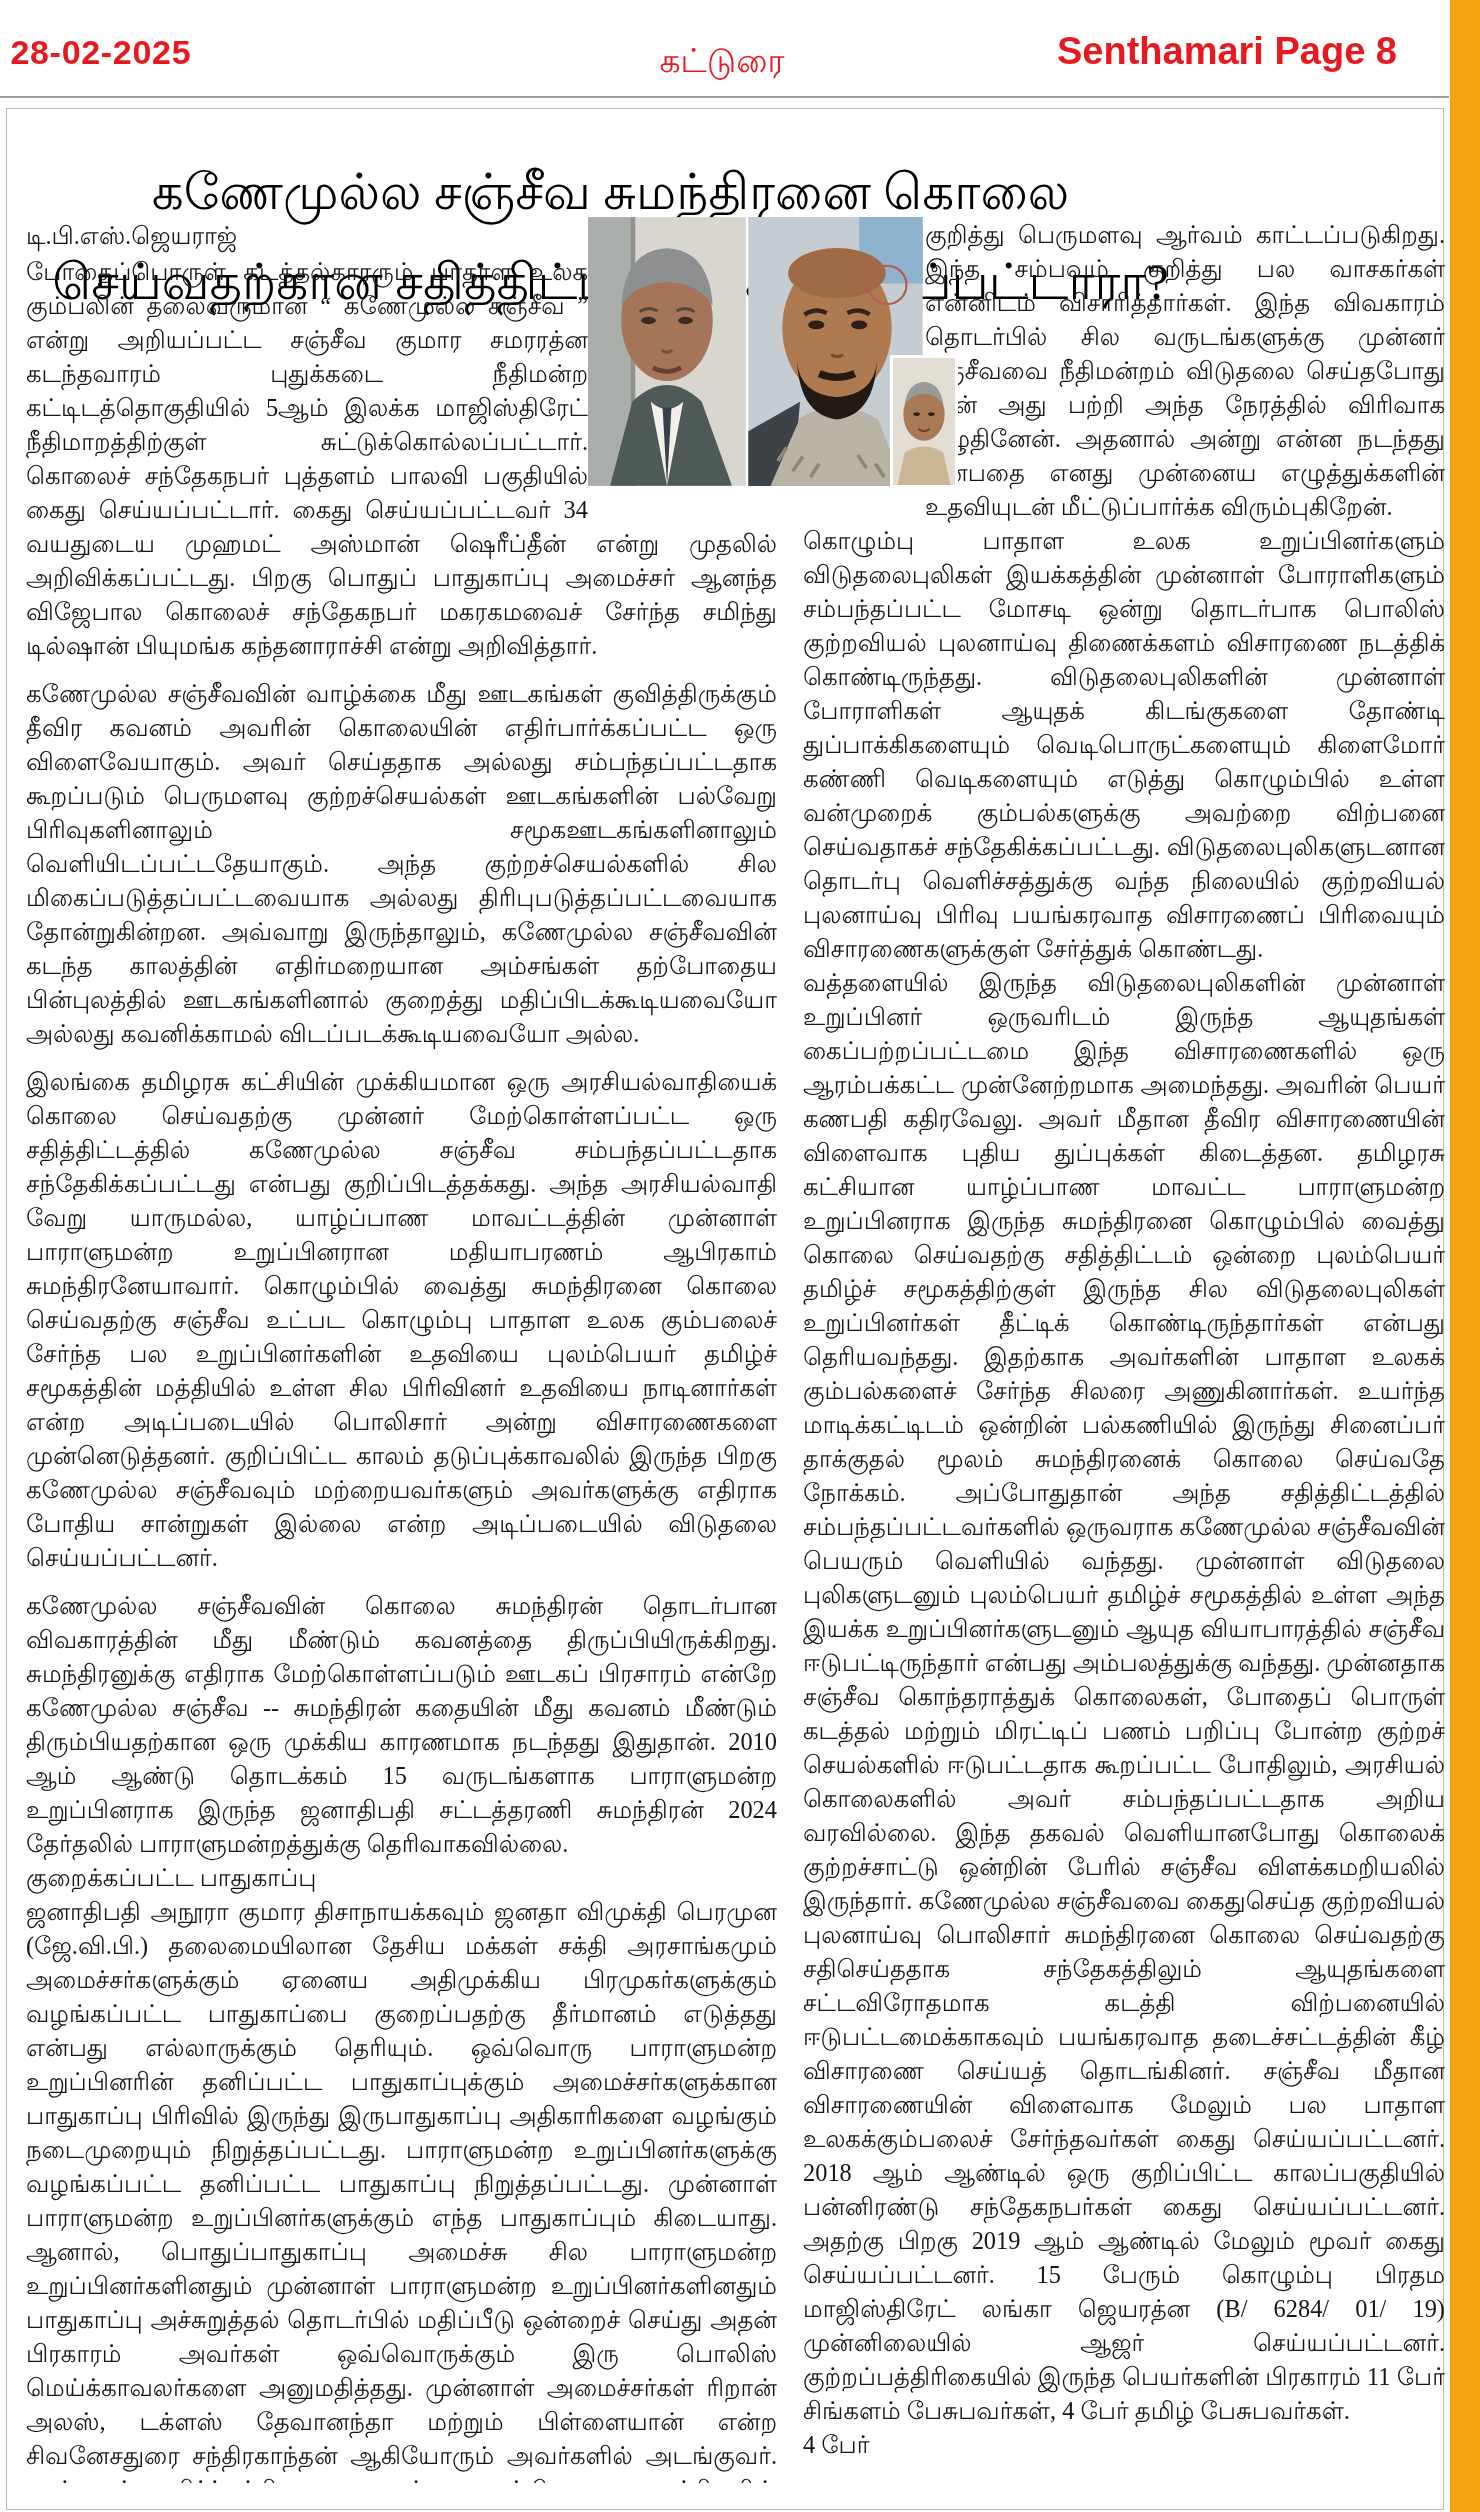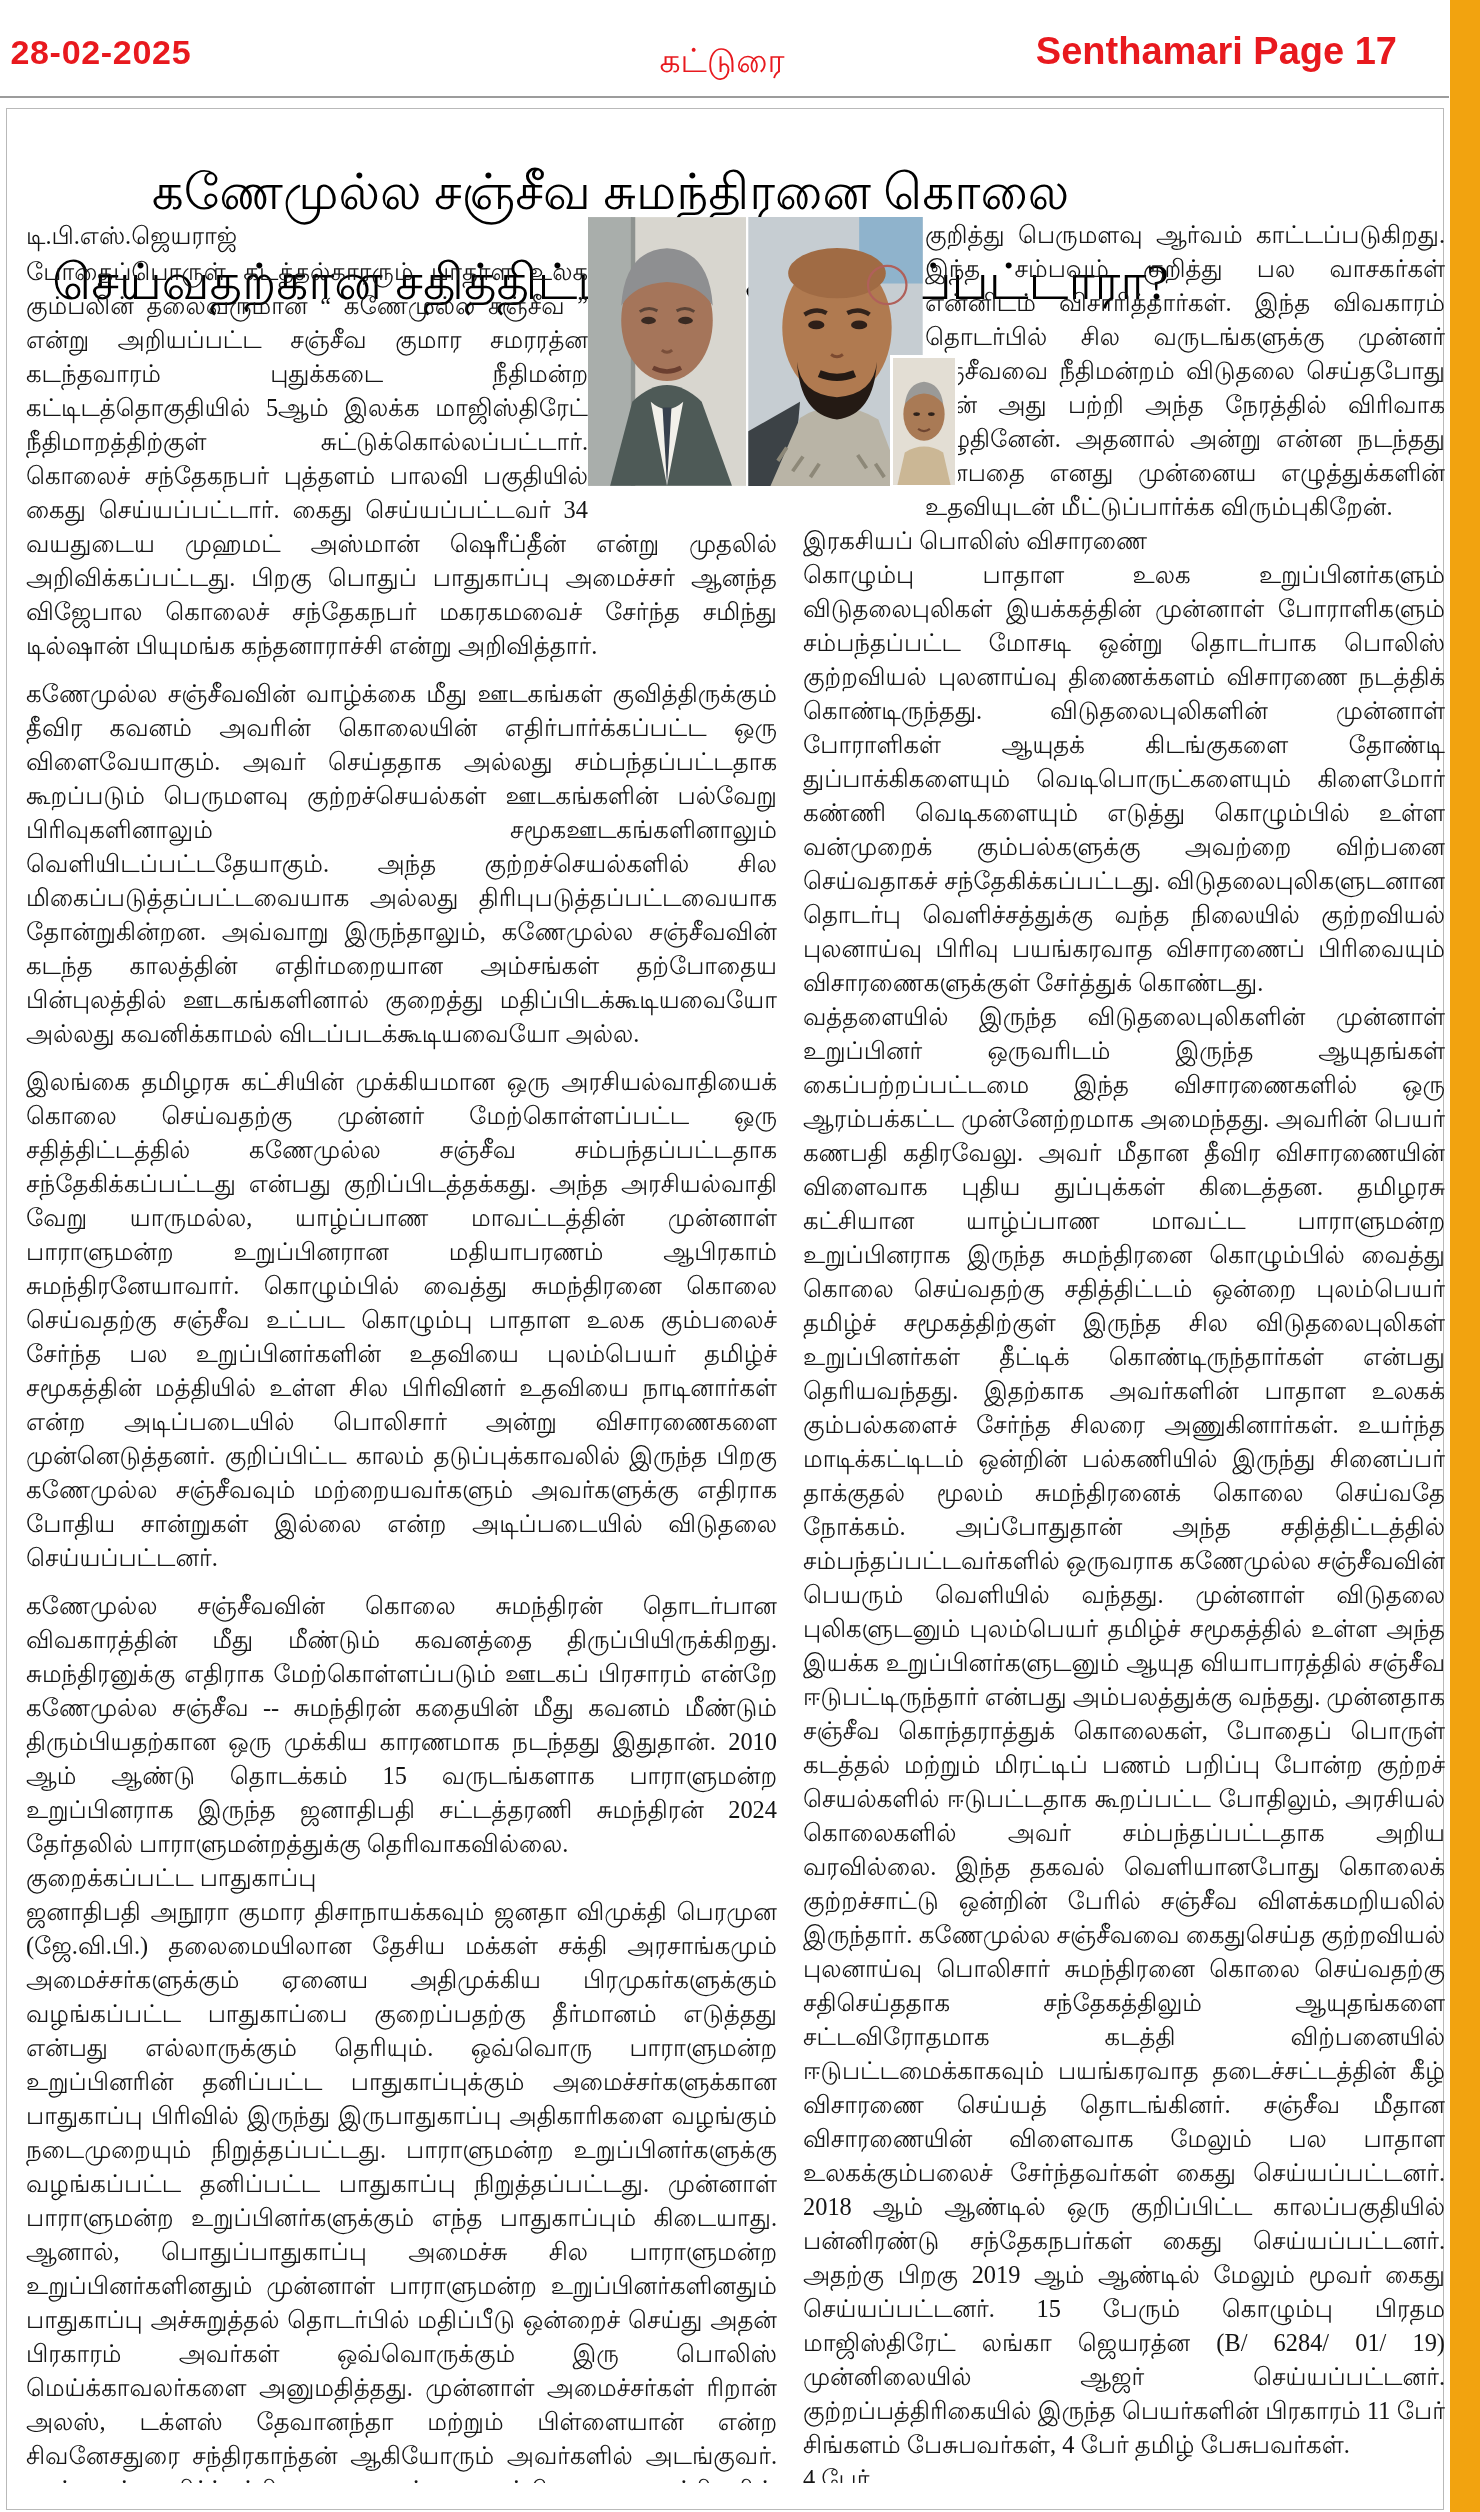--- a/index.html
+++ b/index.html
@@ -36,21 +36,21 @@
   .photo1{left:588px; top:217px;width:158px;height:269px;}
   .photo2{left:748px;top:217px;width:175px;height:269px;}
   .photo3{left:890px;top:355px;width:68px;height:133px;border:3px solid #fff;box-sizing:border-box;}
 </style>
 </head>
 <body>
 
 <div class="masthead">
   <div class="m-date">28-02-2025</div>
   <div class="m-section">கட்டுரை</div>
-  <div class="m-brand">Senthamari  Page 17</div>
+  <div class="m-brand">Senthamari  Page 8</div>
 </div>
 <div class="m-rule"></div>
 
 <div class="frame"></div>
 
 <h1 class="headline">கணேமுல்ல சஞ்சீவ சுமந்திரனை கொலை செய்வதற்கான சதித்திட்டத்தில் சம்பந்தப்பட்டாரா?</h1>
 
 <div class="col col-left">
   <div class="spacer-left"></div>
 <p class="byline">டி.பி.எஸ்.ஜெயராஜ்</p>
@@ -58,21 +58,20 @@
     <p class="para gap">கணேமுல்ல சஞ்சீவவின் வாழ்க்கை மீது ஊடகங்கள் குவித்திருக்கும் தீவிர கவனம் அவரின் கொலையின் எதிர்பார்க்கப்பட்ட ஒரு விளைவேயாகும். அவர் செய்ததாக அல்லது சம்பந்தப்பட்டதாக கூறப்படும் பெருமளவு குற்றச்செயல்கள் ஊடகங்களின் பல்வேறு பிரிவுகளினாலும் சமூகஊடகங்களினாலும் வெளியிடப்பட்டதேயாகும். அந்த குற்றச்செயல்களில் சில மிகைப்படுத்தப்பட்டவையாக அல்லது திரிபுபடுத்தப்பட்டவையாக தோன்றுகின்றன. அவ்வாறு இருந்தாலும், கணேமுல்ல சஞ்சீவவின் கடந்த காலத்தின் எதிர்மறையான அம்சங்கள் தற்போதைய பின்புலத்தில் ஊடகங்களினால் குறைத்து மதிப்பிடக்கூடியவையோ அல்லது கவனிக்காமல் விடப்படக்கூடியவையோ அல்ல.</p>
     <p class="para gap">இலங்கை தமிழரசு கட்சியின் முக்கியமான ஒரு அரசியல்வாதியைக் கொலை செய்வதற்கு முன்னர் மேற்கொள்ளப்பட்ட ஒரு சதித்திட்டத்தில் கணேமுல்ல சஞ்சீவ சம்பந்தப்பட்டதாக சந்தேகிக்கப்பட்டது என்பது குறிப்பிடத்தக்கது. அந்த அரசியல்வாதி வேறு யாருமல்ல, யாழ்ப்பாண மாவட்டத்தின் முன்னாள் பாராளுமன்ற உறுப்பினரான மதியாபரணம் ஆபிரகாம் சுமந்திரனேயாவார். கொழும்பில் வைத்து சுமந்திரனை கொலை செய்வதற்கு சஞ்சீவ உட்பட கொழும்பு பாதாள உலக கும்பலைச் சேர்ந்த பல உறுப்பினர்களின் உதவியை புலம்பெயர் தமிழ்ச் சமூகத்தின் மத்தியில் உள்ள சில பிரிவினர் உதவியை நாடினார்கள் என்ற அடிப்படையில் பொலிசார் அன்று விசாரணைகளை முன்னெடுத்தனர். குறிப்பிட்ட காலம் தடுப்புக்காவலில் இருந்த பிறகு கணேமுல்ல சஞ்சீவவும் மற்றையவர்களும் அவர்களுக்கு எதிராக போதிய சான்றுகள் இல்லை என்ற அடிப்படையில் விடுதலை செய்யப்பட்டனர்.</p>
     <p class="para gap">கணேமுல்ல சஞ்சீவவின் கொலை சுமந்திரன் தொடர்பான விவகாரத்தின் மீது மீண்டும் கவனத்தை திருப்பியிருக்கிறது. சுமந்திரனுக்கு எதிராக மேற்கொள்ளப்படும் ஊடகப் பிரசாரம் என்றே கணேமுல்ல சஞ்சீவ -- சுமந்திரன் கதையின் மீது கவனம் மீண்டும் திரும்பியதற்கான ஒரு முக்கிய காரணமாக நடந்தது இதுதான். 2010 ஆம் ஆண்டு தொடக்கம் 15 வருடங்களாக பாராளுமன்ற உறுப்பினராக இருந்த ஜனாதிபதி சட்டத்தரணி சுமந்திரன் 2024 தேர்தலில் பாராளுமன்றத்துக்கு தெரிவாகவில்லை.</p>
     <p class="subhead">குறைக்கப்பட்ட பாதுகாப்பு</p>
     <p class="para">ஜனாதிபதி அநூரா குமார திசாநாயக்கவும் ஜனதா விமுக்தி பெரமுன (ஜே.வி.பி.) தலைமையிலான தேசிய மக்கள் சக்தி அரசாங்கமும் அமைச்சர்களுக்கும் ஏனைய அதிமுக்கிய பிரமுகர்களுக்கும் வழங்கப்பட்ட பாதுகாப்பை குறைப்பதற்கு தீர்மானம் எடுத்தது என்பது எல்லாருக்கும் தெரியும். ஒவ்வொரு பாராளுமன்ற உறுப்பினரின் தனிப்பட்ட பாதுகாப்புக்கும் அமைச்சர்களுக்கான பாதுகாப்பு பிரிவில் இருந்து இருபாதுகாப்பு அதிகாரிகளை வழங்கும் நடைமுறையும் நிறுத்தப்பட்டது. பாராளுமன்ற உறுப்பினர்களுக்கு வழங்கப்பட்ட தனிப்பட்ட பாதுகாப்பு நிறுத்தப்பட்டது. முன்னாள் பாராளுமன்ற உறுப்பினர்களுக்கும் எந்த பாதுகாப்பும் கிடையாது. ஆனால், பொதுப்பாதுகாப்பு அமைச்சு சில பாராளுமன்ற உறுப்பினர்களினதும் முன்னாள் பாராளுமன்ற உறுப்பினர்களினதும் பாதுகாப்பு அச்சுறுத்தல் தொடர்பில் மதிப்பீடு ஒன்றைச் செய்து அதன் பிரகாரம் அவர்கள் ஒவ்வொருக்கும் இரு பொலிஸ் மெய்க்காவலர்களை அனுமதித்தது. முன்னாள் அமைச்சர்கள் ரிறான் அலஸ், டக்ளஸ் தேவானந்தா மற்றும் பிள்ளையான் என்ற சிவனேசதுரை சந்திரகாந்தன் ஆகியோரும் அவர்களில் அடங்குவர். முன்னாள் எதிர்க்கட்சி பாராளுமன்ற உறுப்பினரான சுமந்திரனின் பாதுகாப்புக்கும் இரு அதிகாரிகள் வழங்கப்பட்டனர்.</p>
   </div>
 
 <div class="col col-right">
   <div class="spacer-right"></div>
 <p class="para">குறித்து பெருமளவு ஆர்வம் காட்டப்படுகிறது. இந்த சம்பவம் குறித்து பல வாசகர்கள் என்னிடம் விசாரித்தார்கள். இந்த விவகாரம் தொடர்பில் சில வருடங்களுக்கு முன்னர் சஞ்சீவவை நீதிமன்றம் விடுதலை செய்தபோது நான் அது பற்றி அந்த நேரத்தில் விரிவாக எழுதினேன். அதனால் அன்று என்ன நடந்தது என்பதை எனது முன்னைய எழுத்துக்களின் உதவியுடன் மீட்டுப்பார்க்க விரும்புகிறேன்.</p>
-    <p class="subhead">இரகசியப் பொலிஸ் விசாரணை</p>
     <p class="para">கொழும்பு பாதாள உலக உறுப்பினர்களும் விடுதலைபுலிகள் இயக்கத்தின் முன்னாள் போராளிகளும் சம்பந்தப்பட்ட மோசடி ஒன்று தொடர்பாக பொலிஸ் குற்றவியல் புலனாய்வு திணைக்களம் விசாரணை நடத்திக் கொண்டிருந்தது. விடுதலைபுலிகளின் முன்னாள் போராளிகள் ஆயுதக் கிடங்குகளை தோண்டி துப்பாக்கிகளையும் வெடிபொருட்களையும் கிளைமோர் கண்ணி வெடிகளையும் எடுத்து கொழும்பில் உள்ள வன்முறைக் கும்பல்களுக்கு அவற்றை விற்பனை செய்வதாகச் சந்தேகிக்கப்பட்டது. விடுதலைபுலிகளுடனான தொடர்பு வெளிச்சத்துக்கு வந்த நிலையில் குற்றவியல் புலனாய்வு பிரிவு பயங்கரவாத விசாரணைப் பிரிவையும் விசாரணைகளுக்குள் சேர்த்துக் கொண்டது.</p>
     <p class="para">வத்தளையில் இருந்த விடுதலைபுலிகளின் முன்னாள் உறுப்பினர் ஒருவரிடம் இருந்த ஆயுதங்கள் கைப்பற்றப்பட்டமை இந்த விசாரணைகளில் ஒரு ஆரம்பக்கட்ட முன்னேற்றமாக அமைந்தது. அவரின் பெயர் கணபதி கதிரவேலு. அவர் மீதான தீவிர விசாரணையின் விளைவாக புதிய துப்புக்கள் கிடைத்தன. தமிழரசு கட்சியான யாழ்ப்பாண மாவட்ட பாராளுமன்ற உறுப்பினராக இருந்த சுமந்திரனை கொழும்பில் வைத்து கொலை செய்வதற்கு சதித்திட்டம் ஒன்றை புலம்பெயர் தமிழ்ச் சமூகத்திற்குள் இருந்த சில விடுதலைபுலிகள் உறுப்பினர்கள் தீட்டிக் கொண்டிருந்தார்கள் என்பது தெரியவந்தது. இதற்காக அவர்களின் பாதாள உலகக் கும்பல்களைச் சேர்ந்த சிலரை அணுகினார்கள். உயர்ந்த மாடிக்கட்டிடம் ஒன்றின் பல்கணியில் இருந்து சினைப்பர் தாக்குதல் மூலம் சுமந்திரனைக் கொலை செய்வதே நோக்கம். அப்போதுதான் அந்த சதித்திட்டத்தில் சம்பந்தப்பட்டவர்களில் ஒருவராக கணேமுல்ல சஞ்சீவவின் பெயரும் வெளியில் வந்தது. முன்னாள் விடுதலை புலிகளுடனும் புலம்பெயர் தமிழ்ச் சமூகத்தில் உள்ள அந்த இயக்க உறுப்பினர்களுடனும் ஆயுத வியாபாரத்தில் சஞ்சீவ ஈடுபட்டிருந்தார் என்பது அம்பலத்துக்கு வந்தது. முன்னதாக சஞ்சீவ கொந்தராத்துக் கொலைகள், போதைப் பொருள் கடத்தல் மற்றும் மிரட்டிப் பணம் பறிப்பு போன்ற குற்றச் செயல்களில் ஈடுபட்டதாக கூறப்பட்ட போதிலும், அரசியல் கொலைகளில் அவர் சம்பந்தப்பட்டதாக அறிய வரவில்லை. இந்த தகவல் வெளியானபோது கொலைக் குற்றச்சாட்டு ஒன்றின் பேரில் சஞ்சீவ விளக்கமறியலில் இருந்தார். கணேமுல்ல சஞ்சீவவை கைதுசெய்த குற்றவியல் புலனாய்வு பொலிசார் சுமந்திரனை கொலை செய்வதற்கு சதிசெய்ததாக சந்தேகத்திலும் ஆயுதங்களை சட்டவிரோதமாக கடத்தி விற்பனையில் ஈடுபட்டமைக்காகவும் பயங்கரவாத தடைச்சட்டத்தின் கீழ் விசாரணை செய்யத் தொடங்கினர். சஞ்சீவ மீதான விசாரணையின் விளைவாக மேலும் பல பாதாள உலகக்கும்பலைச் சேர்ந்தவர்கள் கைது செய்யப்பட்டனர். 2018 ஆம் ஆண்டில் ஒரு குறிப்பிட்ட காலப்பகுதியில் பன்னிரண்டு சந்தேகநபர்கள் கைது செய்யப்பட்டனர். அதற்கு பிறகு 2019 ஆம் ஆண்டில் மேலும் மூவர் கைது செய்யப்பட்டனர். 15 பேரும் கொழும்பு பிரதம மாஜிஸ்திரேட் லங்கா ஜெயரத்ன (B/ 6284/ 01/ 19) முன்னிலையில் ஆஜர் செய்யப்பட்டனர். குற்றப்பத்திரிகையில் இருந்த பெயர்களின் பிரகாரம் 11 பேர் சிங்களம் பேசுபவர்கள், 4 பேர் தமிழ் பேசுபவர்கள்.</p>
     <p class="subhead">4 பேர்</p>
   </div>
 
 <div class="photo photo1" title="grey-haired man in dark suit and tie">
   <svg width="158" height="269" viewBox="0 0 214 364">
     <rect width="214" height="364" fill="#d8d6cf"></rect>
     <rect x="0" y="0" width="60" height="364" fill="#a9aeab"></rect>
     <rect x="58" y="0" width="6" height="364" fill="#8d928f"></rect>

